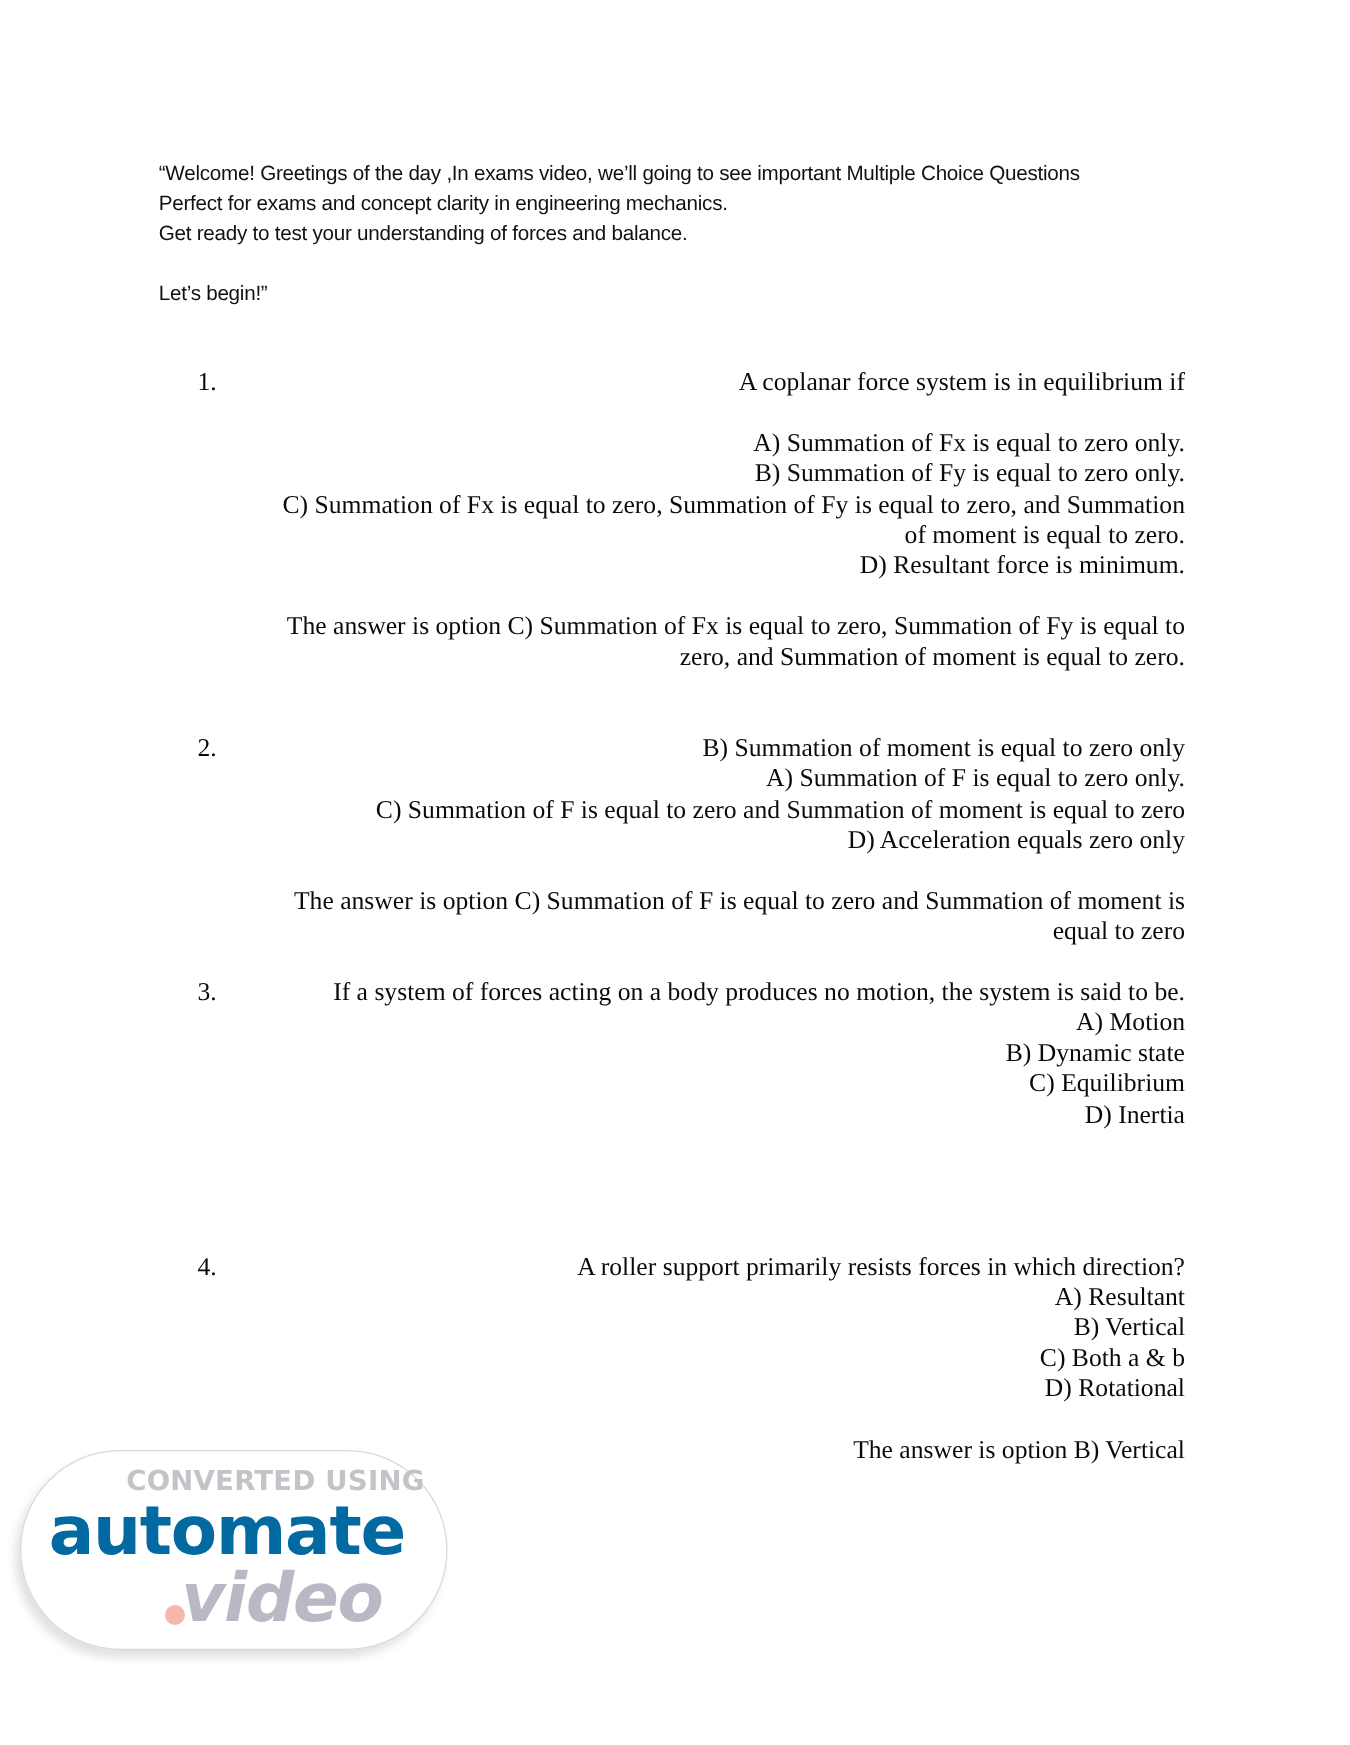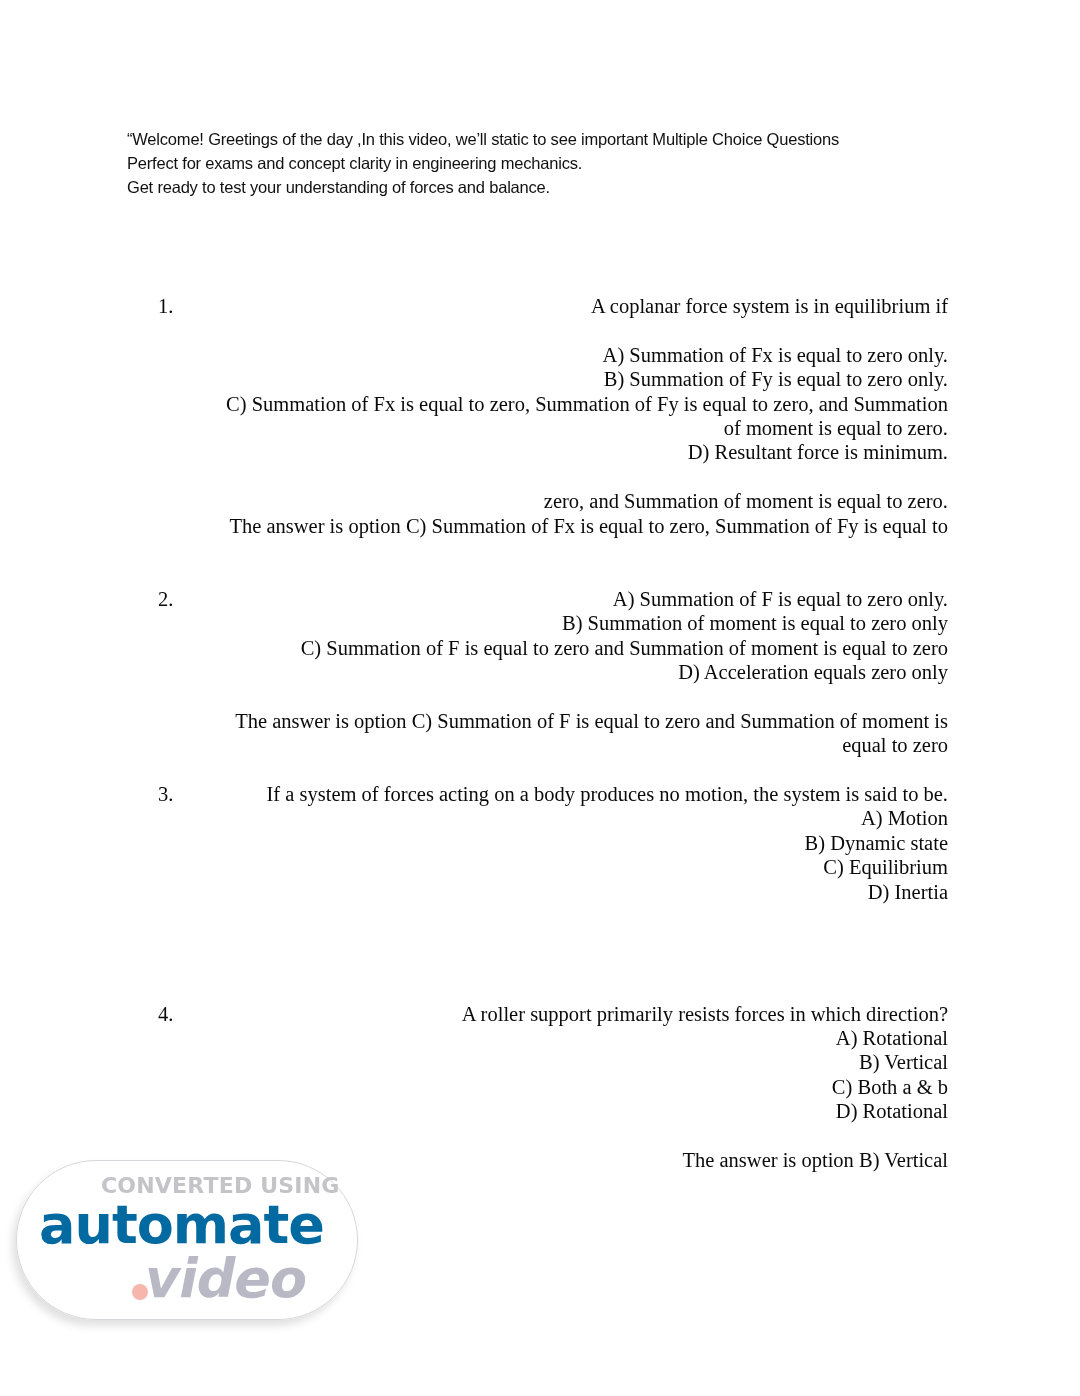--- a/index.html
+++ b/index.html
@@ -105,47 +105,48 @@
       width: 16px;
       height: 16px;
       border-radius: 50%;
       background: #f6b6ae;
     }
   </style>
 </head>
 <body>
 
 <div class="intro">
-  <p>“Welcome! Greetings of the day ,In this video, we’ll static to see important Multiple Choice Questions</p>
+  <p>“Welcome! Greetings of the day ,In exams video, we’ll going to see important Multiple Choice Questions</p>
   <p>Perfect for exams and concept clarity in engineering mechanics.</p>
   <p>Get ready to test your understanding of forces and balance.</p>
   <div class="gap"></div>
+  <p>Let’s begin!”</p>
 </div>
 
 <div class="questions">
 
   <div class="q q1">
     <span class="num">1.</span>
     <p class="line">A coplanar force system is in equilibrium if</p>
     <div class="blank"></div>
     <p class="line">A) Summation of Fx is equal to zero only.</p>
     <p class="line">B) Summation of Fy is equal to zero only.</p>
     <p class="line">C) Summation of Fx is equal to zero, Summation of Fy is equal to zero, and Summation</p>
     <p class="line">of moment is equal to zero.</p>
     <p class="line">D) Resultant force is minimum.</p>
     <div class="blank"></div>
+    <p class="line">The answer is option C) Summation of Fx is equal to zero, Summation of Fy is equal to</p>
     <p class="line">zero, and Summation of moment is equal to zero.</p>
-    <p class="line">The answer is option C) Summation of Fx is equal to zero, Summation of Fy is equal to</p>
     <div class="blank"></div>
   </div>
 
   <div class="q q2">
     <span class="num">2.</span>
+    <p class="line">B) Summation of moment is equal to zero only</p>
     <p class="line">A) Summation of F is equal to zero only.</p>
-    <p class="line">B) Summation of moment is equal to zero only</p>
     <p class="line">C) Summation of F is equal to zero and Summation of moment is equal to zero</p>
     <p class="line">D) Acceleration equals zero only</p>
     <div class="blank"></div>
     <p class="line">The answer is option C) Summation of F is equal to zero and Summation of moment is</p>
     <p class="line">equal to zero</p>
     <div class="blank"></div>
   </div>
 
   <div class="q q3">
     <span class="num">3.</span>
@@ -155,21 +156,21 @@
     <p class="line">C) Equilibrium</p>
     <p class="line">D) Inertia</p>
     <div class="blank"></div>
     <div class="blank"></div>
     <div class="blank"></div>
   </div>
 
   <div class="q q4">
     <span class="num">4.</span>
     <p class="line">A roller support primarily resists forces in which direction?</p>
-    <p class="line">A) Rotational</p>
+    <p class="line">A) Resultant</p>
     <p class="line">B) Vertical</p>
     <p class="line">C) Both a &amp; b</p>
     <p class="line">D) Rotational</p>
     <div class="blank"></div>
     <p class="line">The answer is option B) Vertical</p>
   </div>
 
 </div>
 
 <div class="watermark">

